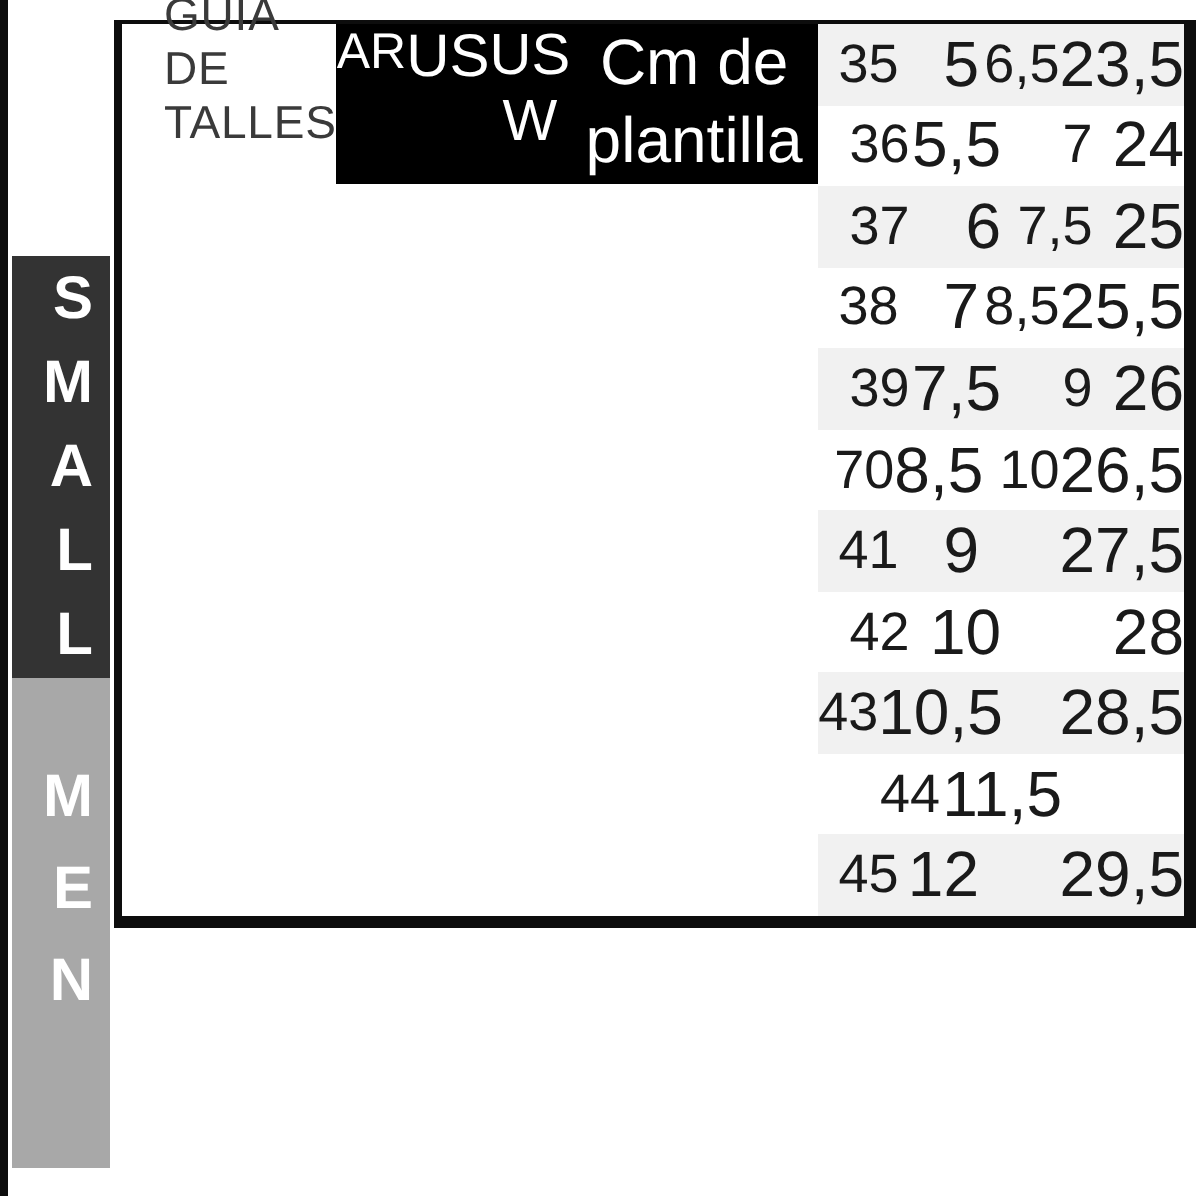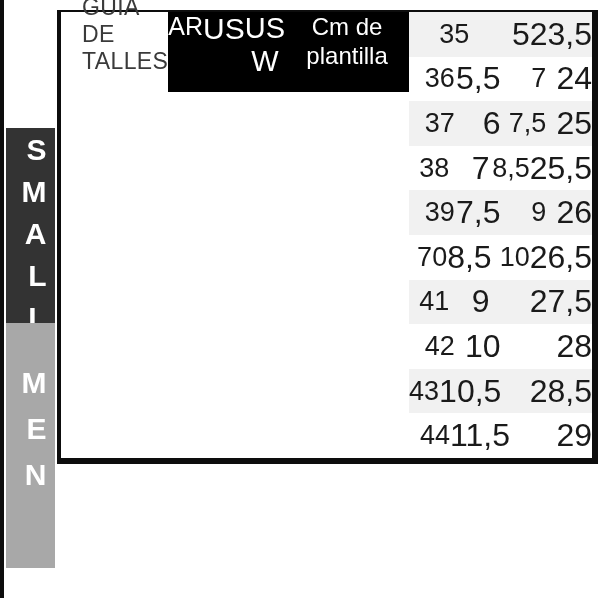--- a/index.html
+++ b/index.html
@@ -33,21 +33,21 @@
     align-items: center;
     justify-content: center;
     box-sizing: border-box;
   }
   .side-bar.small {
     top: 128px;
     height: 211px;
     background: var(--small-bar-bg, #333333);
   }
   .side-bar.men {
-    top: 323px;
+    top: 339px;
     height: 245px;
     background: var(--men-bar-bg, #a8a8a8);
     padding-bottom: 34px;
   }
   .side-text {
     color: var(--bar-text, #ffffff);
     font-weight: 700;
     font-size: 30px;
     line-height: 42px;
     width: 32px;
@@ -91,21 +91,21 @@
     display: flex;
     font-weight: 400;
   }
   .hcell {
     flex: 1;
     text-align: center;
   }
   .hc-ar  { font-size: 25px; }
   .hc-us  { font-size: 30px; }
   .hc-usw { font-size: 29px; }
-  .hc-cm  { font-size: 24px; display: flex; justify-content: center; }
+  .hc-cm  { font-size: 32px; display: flex; justify-content: center; }
   .cm-inner {
     display: inline-block;
     width: 124px;
     line-height: 1.22;
     text-align: center;
   }
   .rows {
     flex: 1;
     display: flex;
     flex-direction: column;
@@ -157,20 +157,21 @@
       <div class="hcell hc-cm">
         <span class="cm-inner">Cm de plantilla</span>
       </div>
     </div>
 
     <div class="rows">
 
       <div class="row alt">
         <div class="cell c-ar">35</div>
         <div class="cell c-us">5</div>
+        <div class="cell c-usw">6,5</div>
         <div class="cell c-cm">23,5</div>
       </div>
 
       <div class="row">
         <div class="cell c-ar">36</div>
         <div class="cell c-us">5,5</div>
         <div class="cell c-usw">7</div>
         <div class="cell c-cm">24</div>
       </div>
 
@@ -220,19 +221,24 @@
         <div class="cell c-ar">43</div>
         <div class="cell c-us">10,5</div>
         <div class="cell c-usw"></div>
         <div class="cell c-cm">28,5</div>
       </div>
 
       <div class="row">
         <div class="cell c-ar">44</div>
         <div class="cell c-us">11,5</div>
         <div class="cell c-usw"></div>
-        <div class="cell c-cm">29</div>
-      </div>
-
+      </div>
+
+      <div class="row alt">
+        <div class="cell c-ar">45</div>
+        <div class="cell c-us">12</div>
+        <div class="cell c-usw"></div>
+        <div class="cell c-cm">29,5</div>
+      </div>
 
     </div>
   </div>
 </div>
 
 </body></html>

